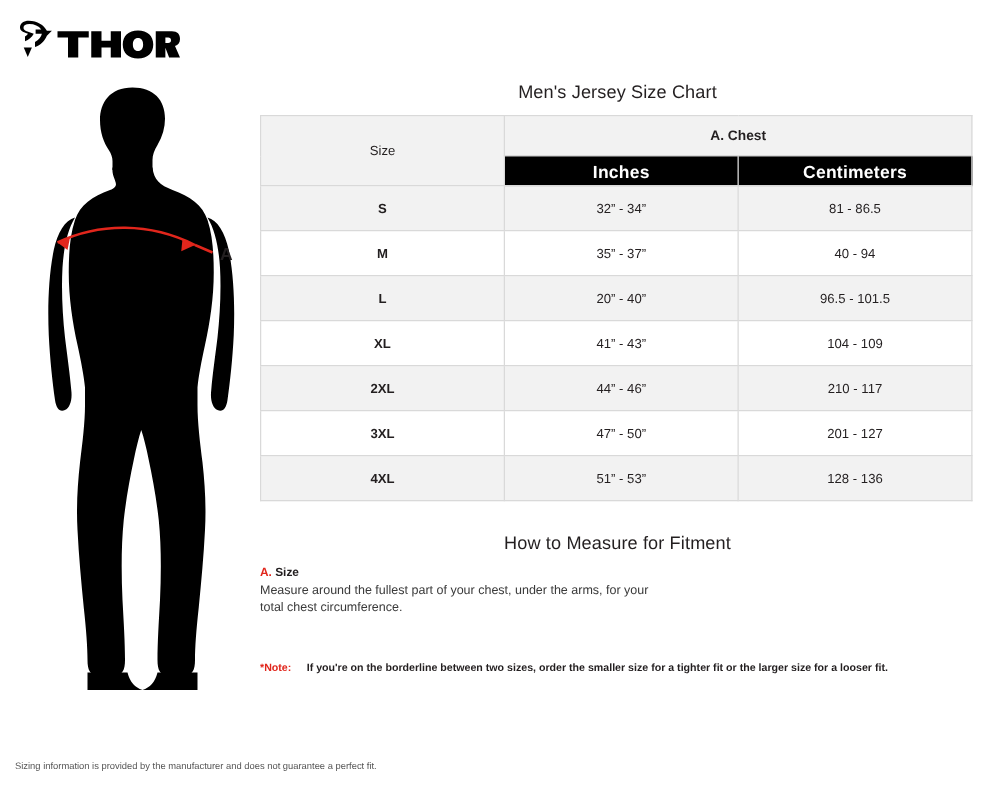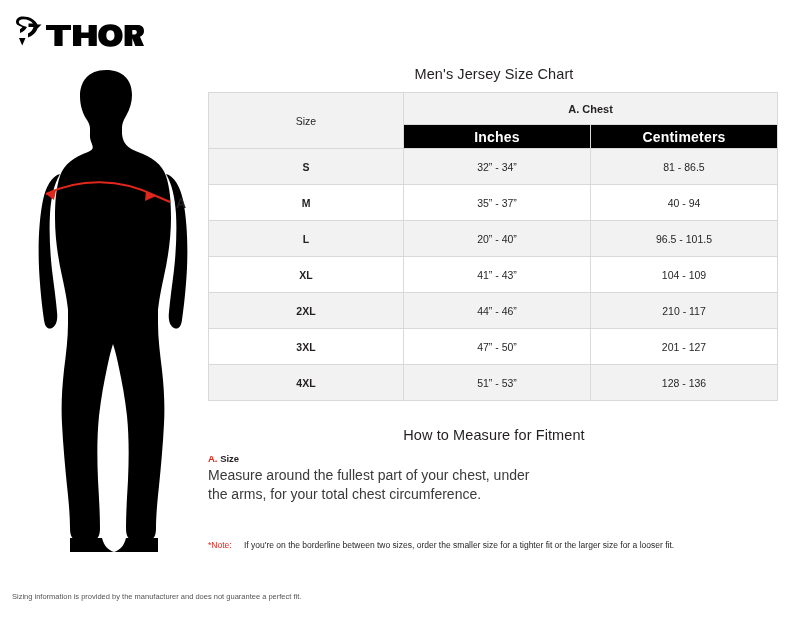--- a/index.html
+++ b/index.html
@@ -110,39 +110,39 @@
   }
   .measure-label {
     font-size: 9.5px;
     font-weight: bold;
     margin-top: 8px;
     margin-bottom: 2px;
   }
   .measure-label .letter { color: #e1261c; }
   .measure-label .word { color: #231f20; }
   .measure-text {
-    font-size: 14px;
+    font-size: 10px;
     line-height: 1.35;
     color: #3a3a3a;
     max-width: 330px;
   }
 
   #note-row {
     margin-top: 36px;
     font-size: 8.5px;
-    font-weight: normal;
+    font-weight: bold;
   }
   #note-row .note-tag { color: #e1261c; }
   #note-row .note-text { color: #231f20; margin-left: 10px; }
 
   
   #footer {
     position: absolute;
     left: 12px;
-    bottom: 28px;
+    bottom: 12px;
     font-size: 7.5px;
     line-height: 1.5;
     color: #555555;
   }
 </style>
 </head>
 <body>
 
 <div id="brand-logo">
   <svg width="130" height="34" viewBox="0 0 130 34">

